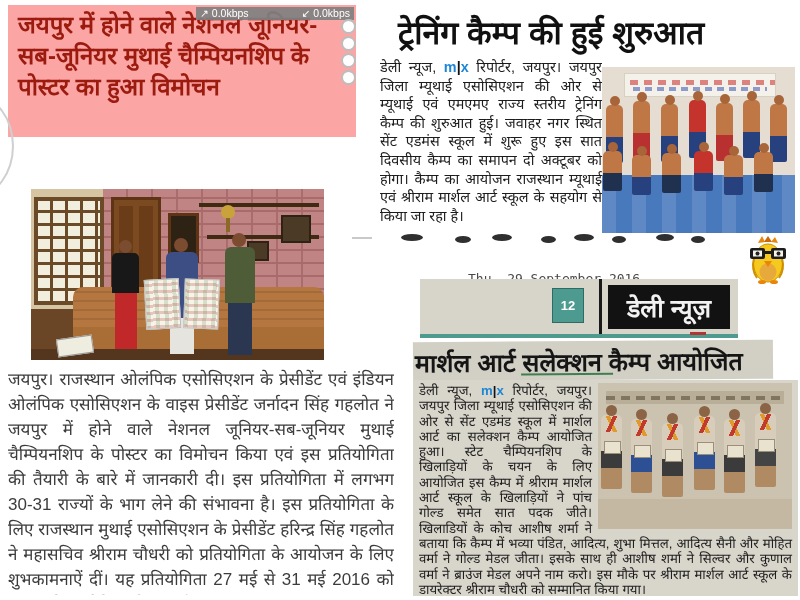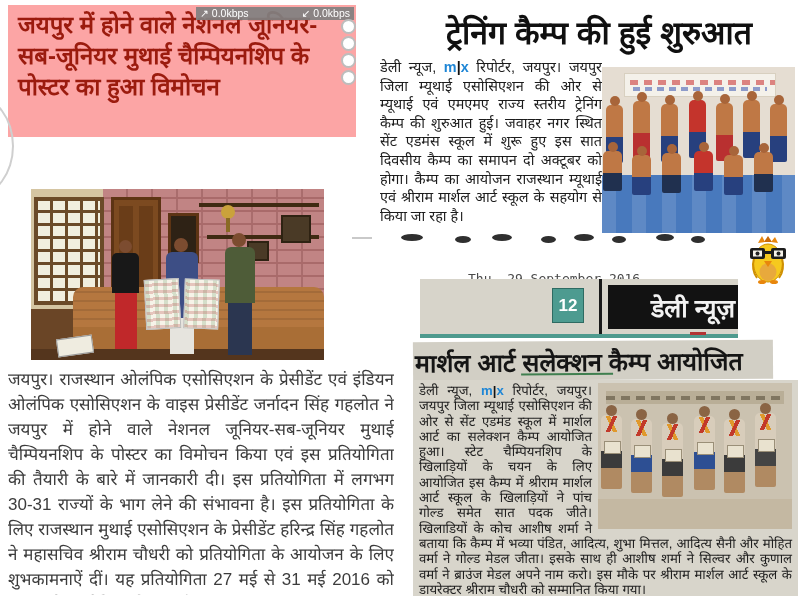--- a/index.html
+++ b/index.html
@@ -59,21 +59,21 @@
   .poster{position:absolute;width:33px;height:48px;background:#f6f3e8;border:1px solid #bbb;
     background-image:repeating-linear-gradient(0deg,rgba(180,60,60,.25) 0 3px,transparent 3px 7px),
       repeating-linear-gradient(90deg,rgba(80,140,80,.2) 0 4px,transparent 4px 9px);}
 
   
   .left-body{left:8px;top:367px;width:386px;height:228px;font-size:17px;line-height:25px;
     color:#3c3c3c;text-align:justify;overflow:hidden;}
   .bold{font-weight:normal;}
 
   
-  .tr-headline{left:398px;top:14px;width:402px;text-align:center;font-size:32px;line-height:38px;
+  .tr-headline{left:398px;top:14px;width:402px;text-align:left;font-size:32px;line-height:38px;
     font-weight:600;color:#101010;white-space:nowrap;}
   .tr-body{left:380px;top:58px;width:222px;height:172px;font-size:14.4px;line-height:18.6px;
     color:#1c1c1c;text-align:justify;overflow:hidden;}
   .logo-m,.logo-x{color:#1e86d6;font-weight:bold;}
   .logo-bar{color:#111;font-weight:bold;}
 
   
   .photo2{left:602px;top:67px;width:193px;height:166px;overflow:hidden;background:#e5ddd2;}
   .banner{position:absolute;left:22px;top:6px;width:150px;height:22px;background:#f4f1ea;border:1px solid #d8d0c0;
     background-image:repeating-linear-gradient(90deg,rgba(200,40,40,.55) 0 8px,transparent 8px 14px);background-size:140px 5px;background-position:5px 6px;background-repeat:repeat-x;}
@@ -92,26 +92,26 @@
   .capture{left:456px;top:241px;font-family:"DejaVu Sans Mono", monospace;font-size:13px;
     line-height:15px;color:#4a4a4a;white-space:pre;}
   .capture .l1{padding-left:12px;}
   .owl{left:749px;top:236px;width:38px;height:48px;}
 
   
   .np-masthead{left:420px;top:279px;width:318px;height:56px;background:#d7d4ca;overflow:hidden;}
   .np-date{position:absolute;left:22px;top:9px;width:112px;text-align:center;font-weight:bold;
     font-size:13px;line-height:16px;color:#141414;}
   .np-pagebox{position:absolute;left:132px;top:9px;width:30px;height:33px;background:#4d9b90;
-    border:1px solid #2e6b62;color:#fff;font-weight:bold;font-size:17px;display:flex;
+    border:1px solid #2e6b62;color:#fff;font-weight:bold;font-size:13px;display:flex;
     align-items:center;justify-content:center;}
   .np-divider{position:absolute;left:179px;top:0;width:3px;height:56px;background:#1a1a1a;}
   .np-mastbox{position:absolute;left:188px;top:6px;width:122px;height:44px;background:#121212;
     color:#f2f2f2;font-size:25px;font-weight:bold;display:flex;align-items:center;
-    justify-content:center;white-space:nowrap;overflow:hidden;padding-left:24px;}
+    justify-content:center;white-space:nowrap;overflow:hidden;}
   .np-rule{left:420px;top:334px;width:318px;height:4px;background:#4e9a8e;}
   .np-rule-red{left:690px;top:332px;width:16px;height:3px;background:#b23434;}
   .np-band{left:413px;top:341px;width:360px;height:39px;background:#d2cfc5;transform:rotate(-.4deg);
     display:flex;align-items:center;overflow:hidden;}
   .np-band .h{font-size:25px;font-weight:bold;color:#151515;white-space:nowrap;padding-left:2px;}
   .np-underline{position:absolute;left:108px;bottom:5px;width:92px;height:2px;background:#3f7f4f;}
   .np-article{left:413px;top:380px;width:385px;height:216px;background:#d8d5cb;
     padding:3px 6px;box-sizing:border-box;font-size:13.2px;line-height:15.3px;
     color:#1d1d1d;text-align:justify;overflow:hidden;}
 

